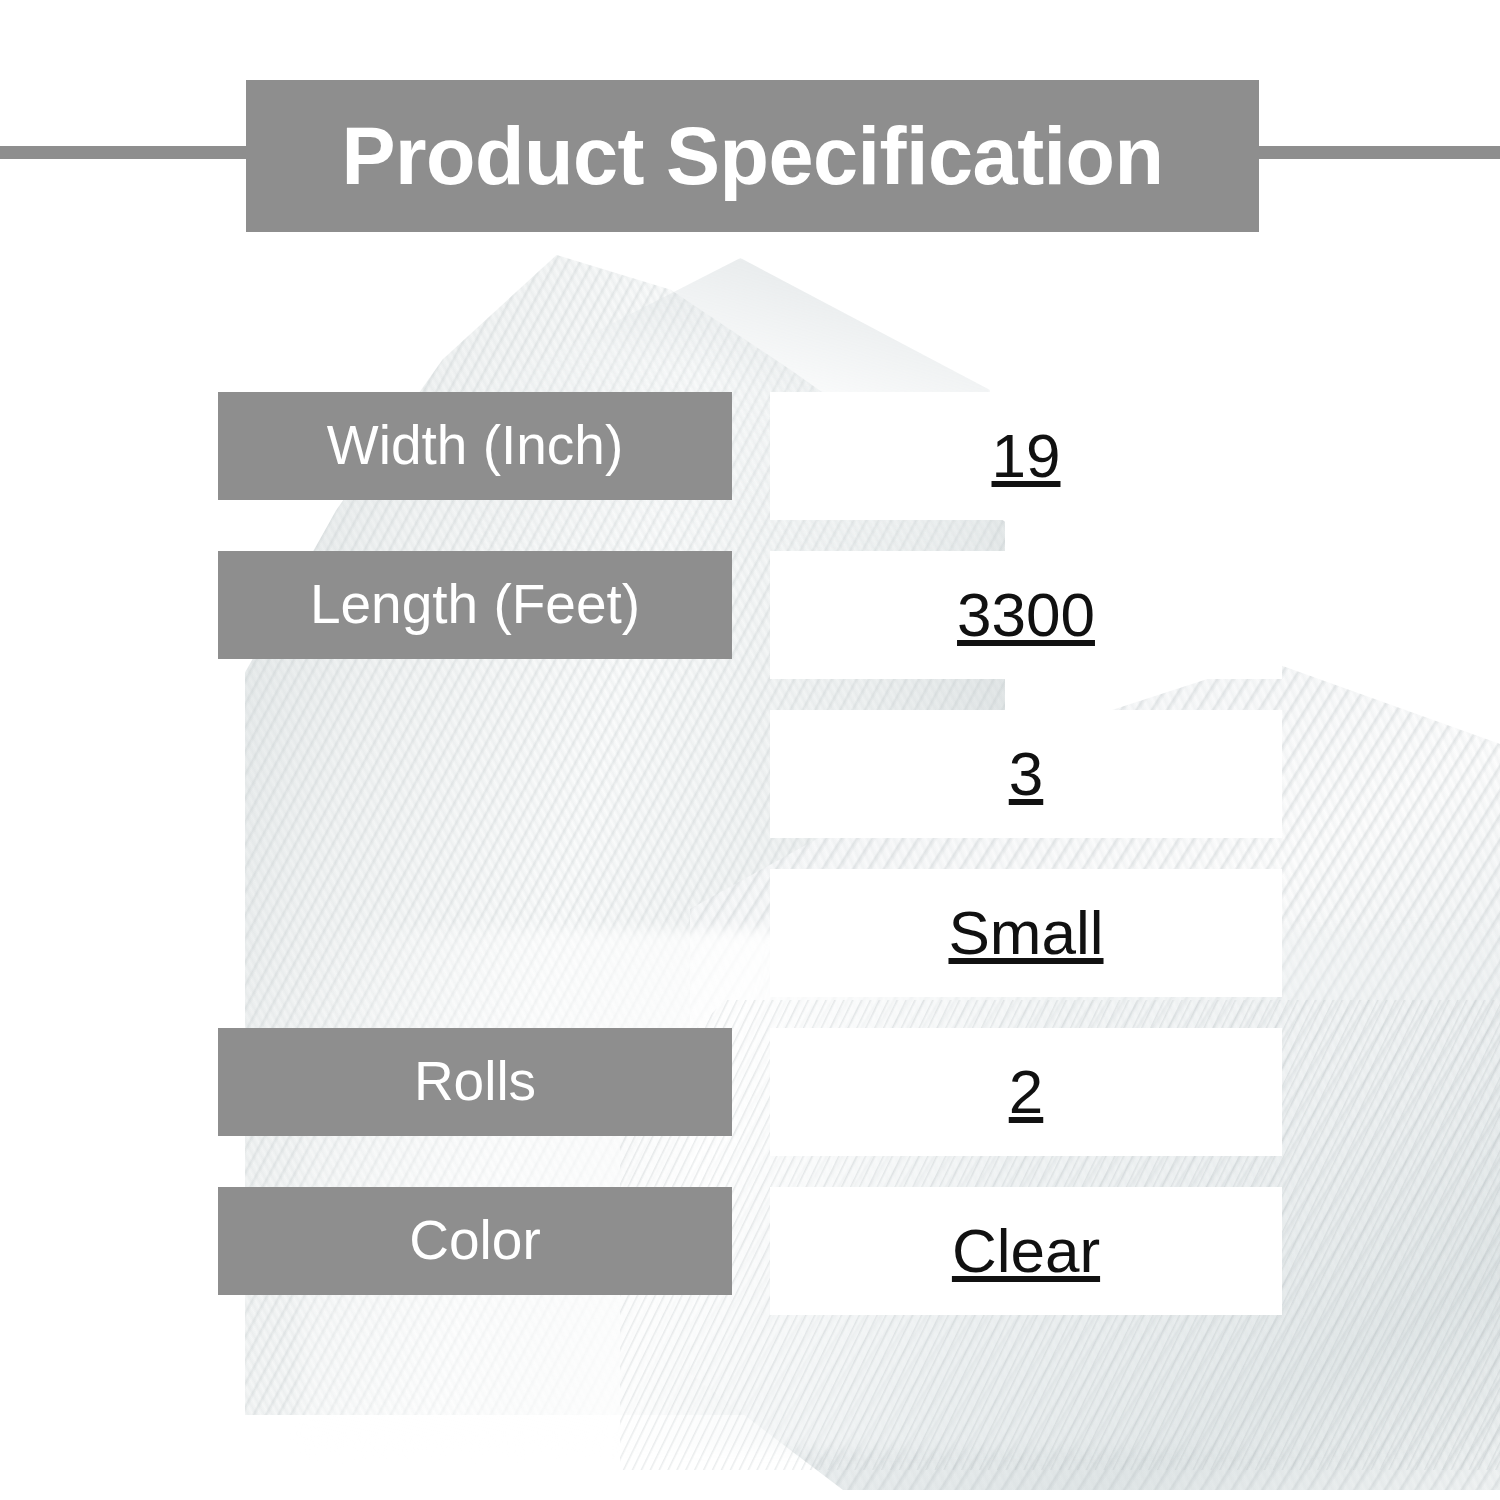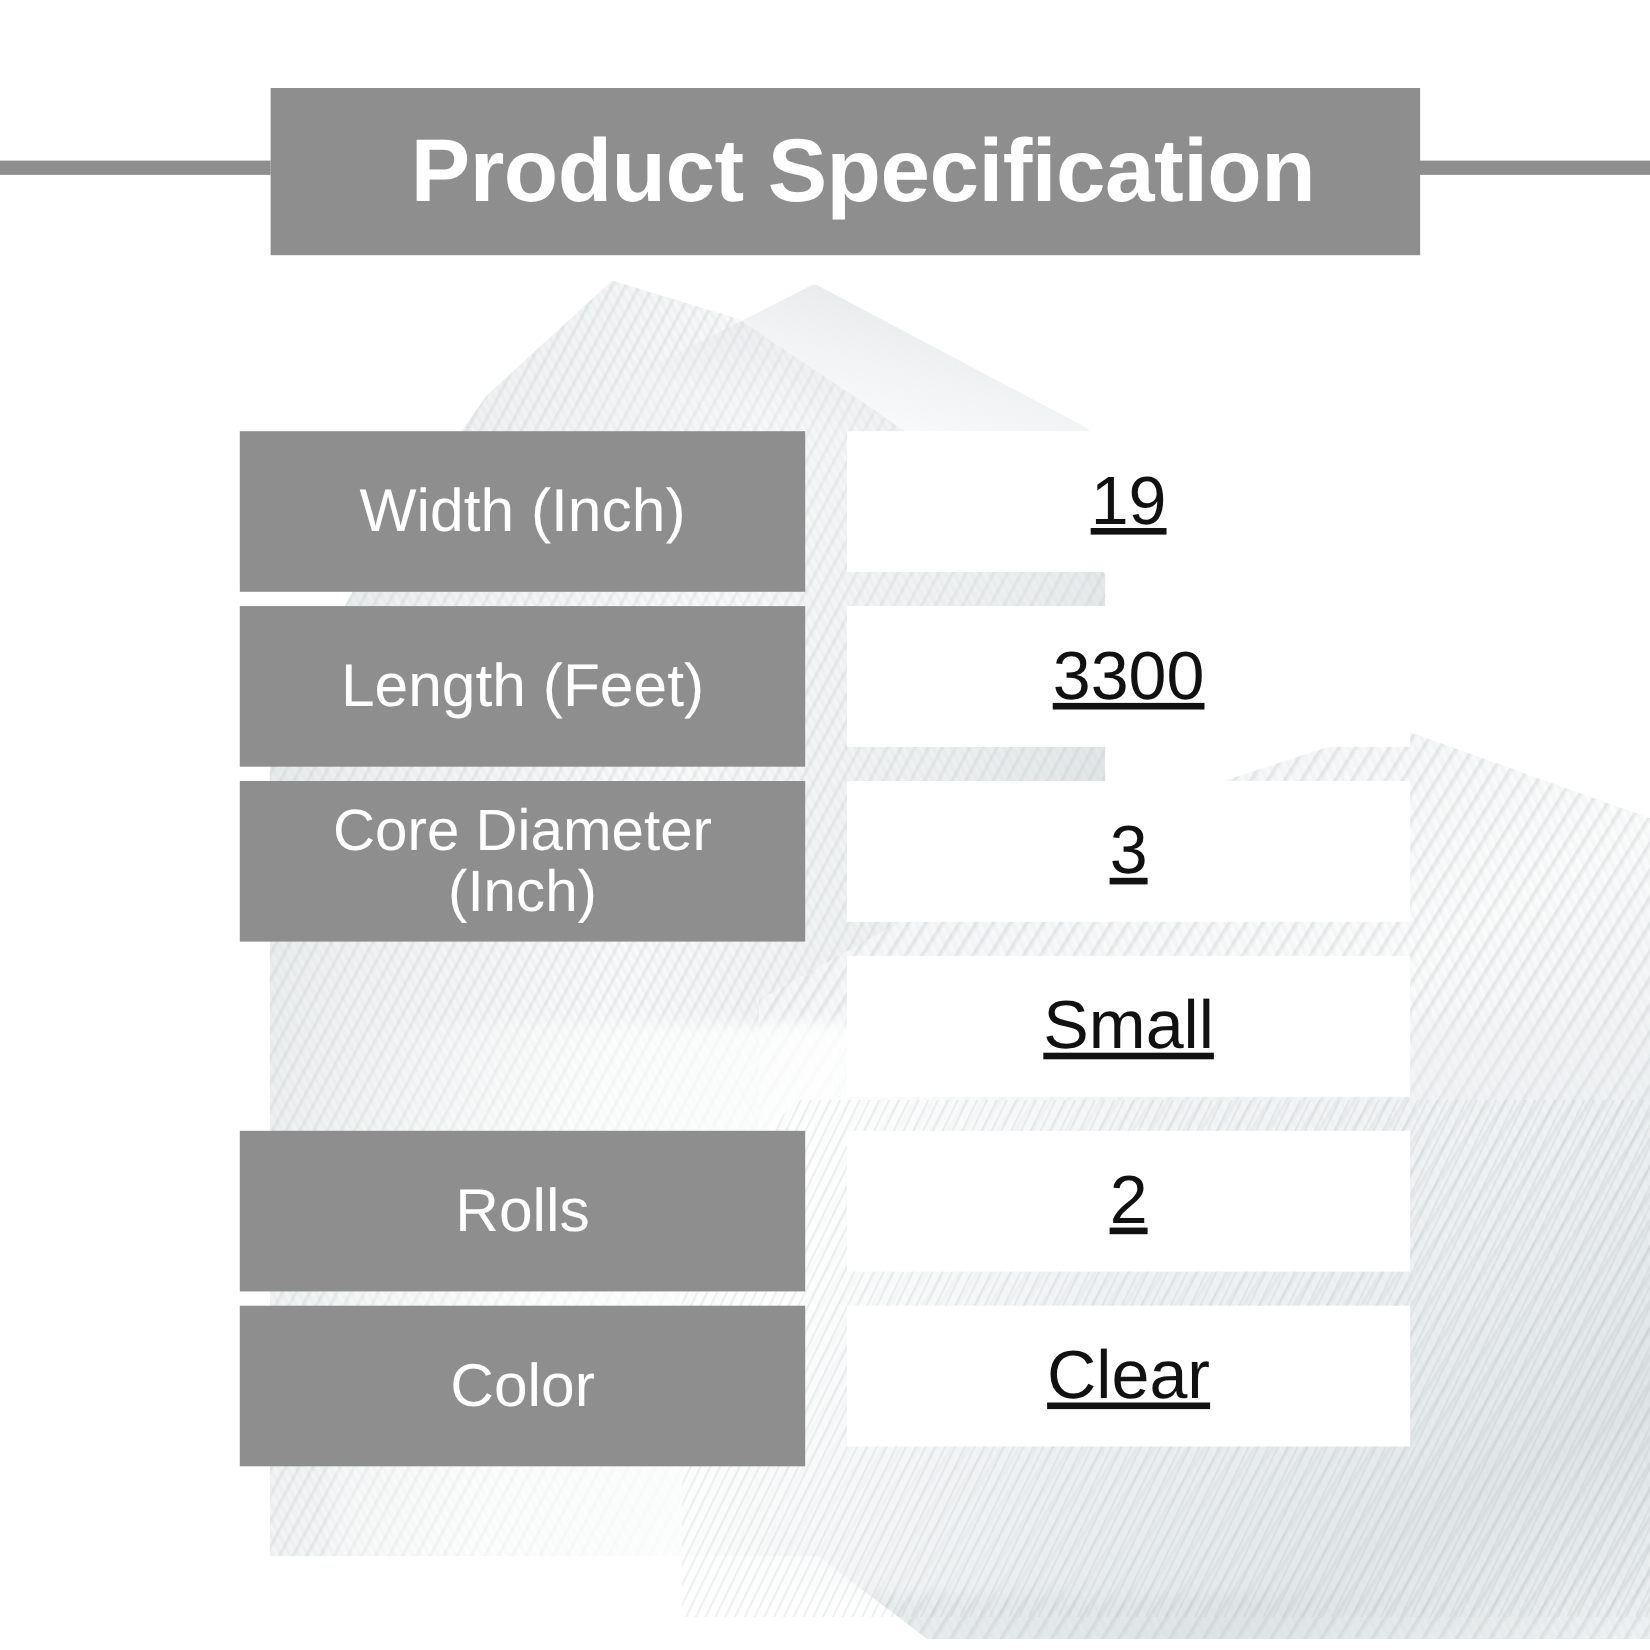--- a/index.html
+++ b/index.html
@@ -148,21 +148,20 @@
   .title-bar {
     position: absolute;
     left: 246px;
     top: 0px;
     width: 1013px;
     height: 152px;
     background: #8e8e8e;
     display: flex;
     align-items: center;
     justify-content: center;
-    padding-left: 32px;
   }
   .title-text {
     color: #ffffff;
     font-size: 81px;
     font-weight: bold;
     letter-spacing: -0.5px;
     line-height: 1;
     white-space: nowrap;
   }
 
@@ -178,21 +177,21 @@
     height: 128px;
     margin-bottom: 31px;
   }
   .spec-row:last-child { margin-bottom: 2px; }
 
   .spec-label {
     position: absolute;
     left: 0px;
     top: 0px;
     width: 514px;
-    height: 146px;
+    height: 108px;
     background: #8e8e8e;
     display: flex;
     align-items: center;
     justify-content: center;
     box-sizing: border-box;
     padding: 0 14px;
   }
   .spec-label-text {
     color: #ffffff;
     font-size: 55px;
@@ -261,23 +260,20 @@
     <div class="spec-row">
       <div class="spec-label">
         <span class="spec-label-text">Length (Feet)</span>
       </div>
       <div class="spec-value">
         <span class="spec-value-text">3300</span>
       </div>
     </div>
 
     <div class="spec-row">
-      <div class="spec-label">
-        <span class="spec-label-text two-line">Core Diameter (Inch)</span>
-      </div>
       <div class="spec-value">
         <span class="spec-value-text">3</span>
       </div>
     </div>
 
     <div class="spec-row">
       <div class="spec-value">
         <span class="spec-value-text">Small</span>
       </div>
     </div>

